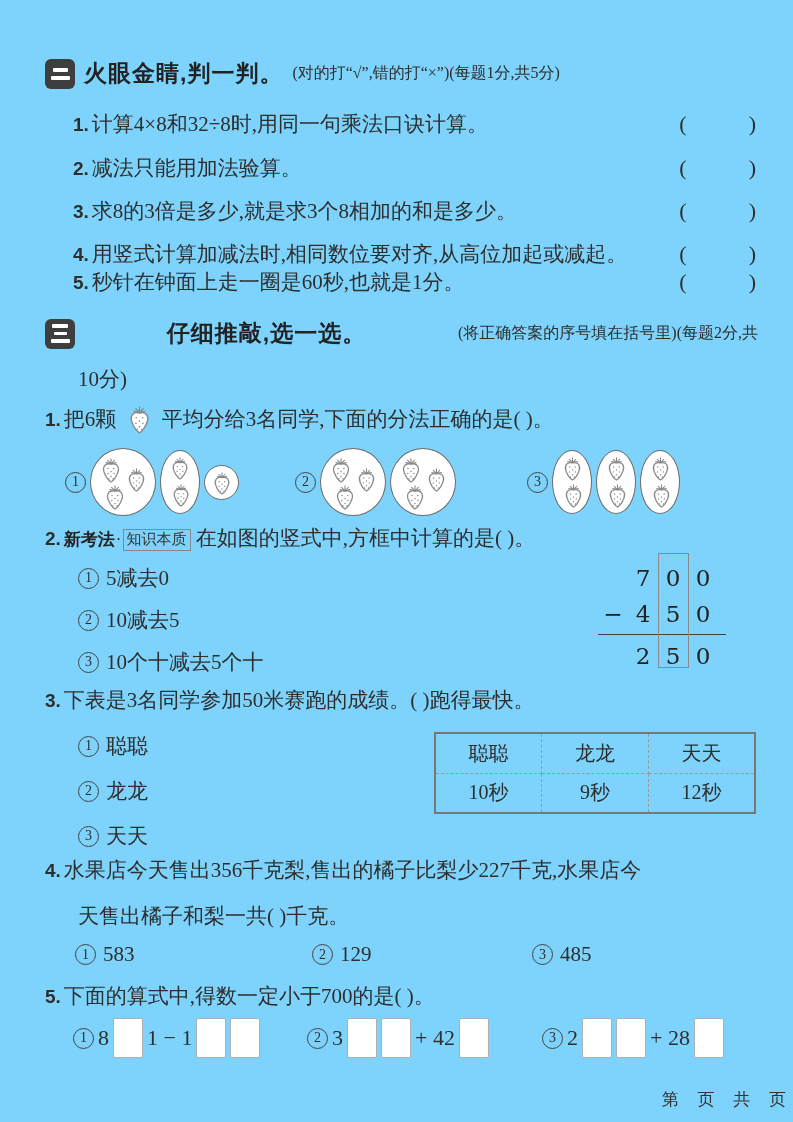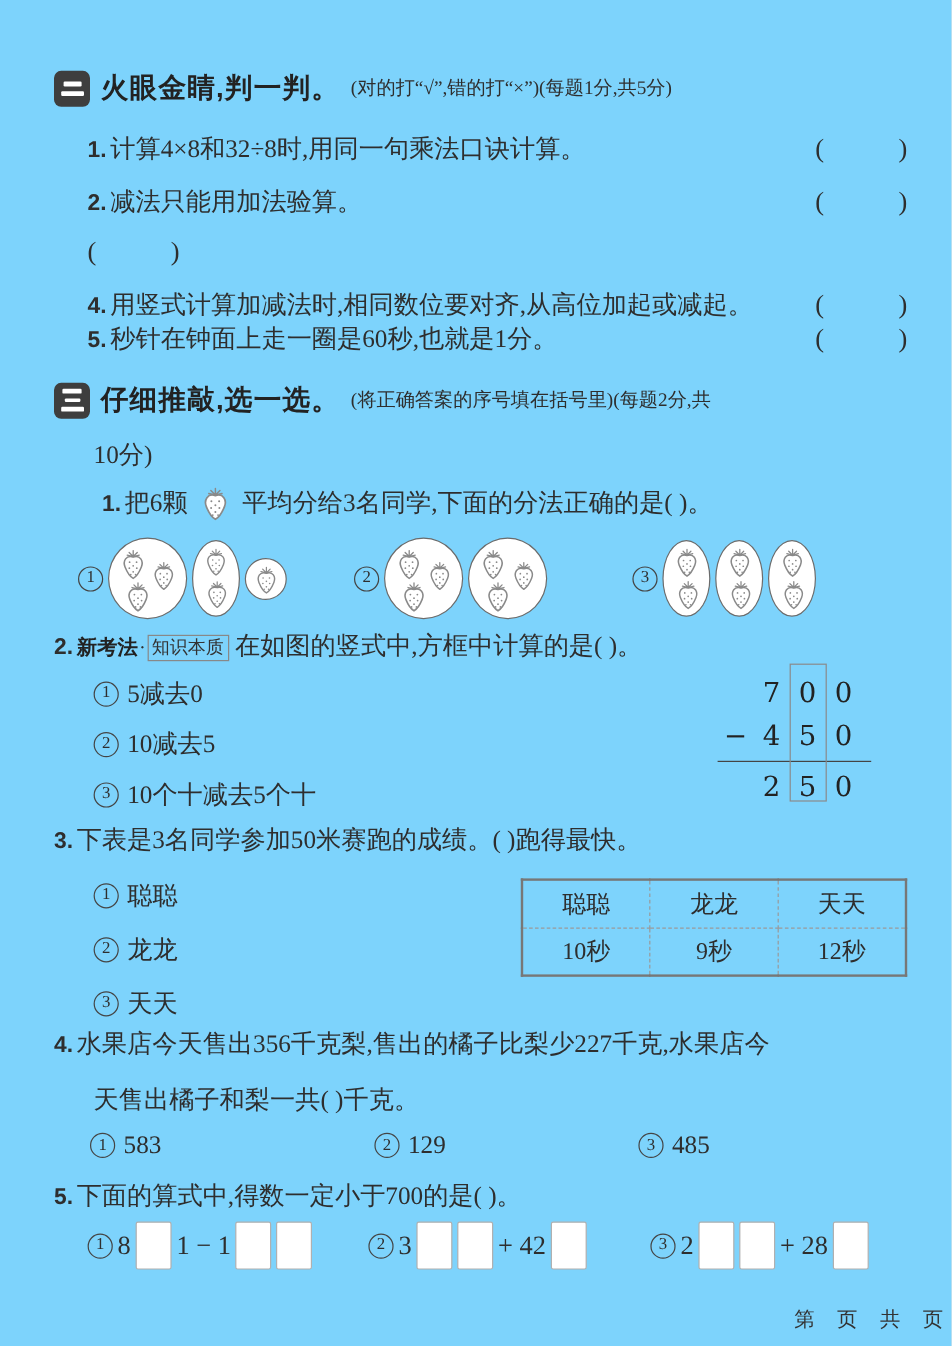--- a/index.html
+++ b/index.html
@@ -103,43 +103,44 @@
 
   <div class="abs judge-row" style="top:110px;">
     <span><span class="qnum">1.</span><span>计算4×8和32÷8时,用同一句乘法口诀计算。</span></span>
     <span class="paren">(        )</span>
   </div>
   <div class="abs judge-row" style="top:154px;">
     <span><span class="qnum">2.</span><span>减法只能用加法验算。</span></span>
     <span class="paren">(        )</span>
   </div>
   <div class="abs judge-row" style="top:197px;">
+    <span><span class="qnum">3.</span><span>求8的3倍是多少,就是求3个8相加的和是多少。</span></span>
     <span class="paren">(        )</span>
   </div>
   <div class="abs judge-row" style="top:240px;">
     <span><span class="qnum">4.</span><span>用竖式计算加减法时,相同数位要对齐,从高位加起或减起。</span></span>
     <span class="paren">(        )</span>
   </div>
   <div class="abs judge-row" style="top:268px;">
     <span><span class="qnum">5.</span><span>秒针在钟面上走一圈是60秒,也就是1分。</span></span>
     <span class="paren">(        )</span>
   </div>
 
-  <div class="abs sec-header" style="top:318px;">
+  <div class="abs sec-header" style="top:318px;justify-content:space-between;">
     <div class="sec-icon" title="三">
       <div class="bar" style="width:16px; height:3.5px;"></div>
       <div class="bar" style="width:13px; height:3.5px;"></div>
       <div class="bar" style="width:19px; height:3.5px;"></div>
     </div>
     <span class="sec-title">仔细推敲,选一选。</span>
     <span class="sec-note">(将正确答案的序号填在括号里)(每题2分,共</span>
   </div>
   <div class="abs" style="top:365px; left:78px;">10分)</div>
 
-  <div class="abs" style="top:405px; left:45px; right:35px;margin-left:40px;">
+  <div class="abs" style="top:405px; left:45px; right:35px;">
     <span class="qnum">1.</span><span>把6颗</span>
     <svg width="27" height="30" style="vertical-align:-9px; margin:0 4px;">
         <use href="#berry"></use>
       </svg>
     <span>平均分给3名同学,下面的分法正确的是(        )。</span>
   </div>
 
   <div class="abs opt-row" style="top:440px;">
 
     <div class="fruit-opt" style="left:20px;">

